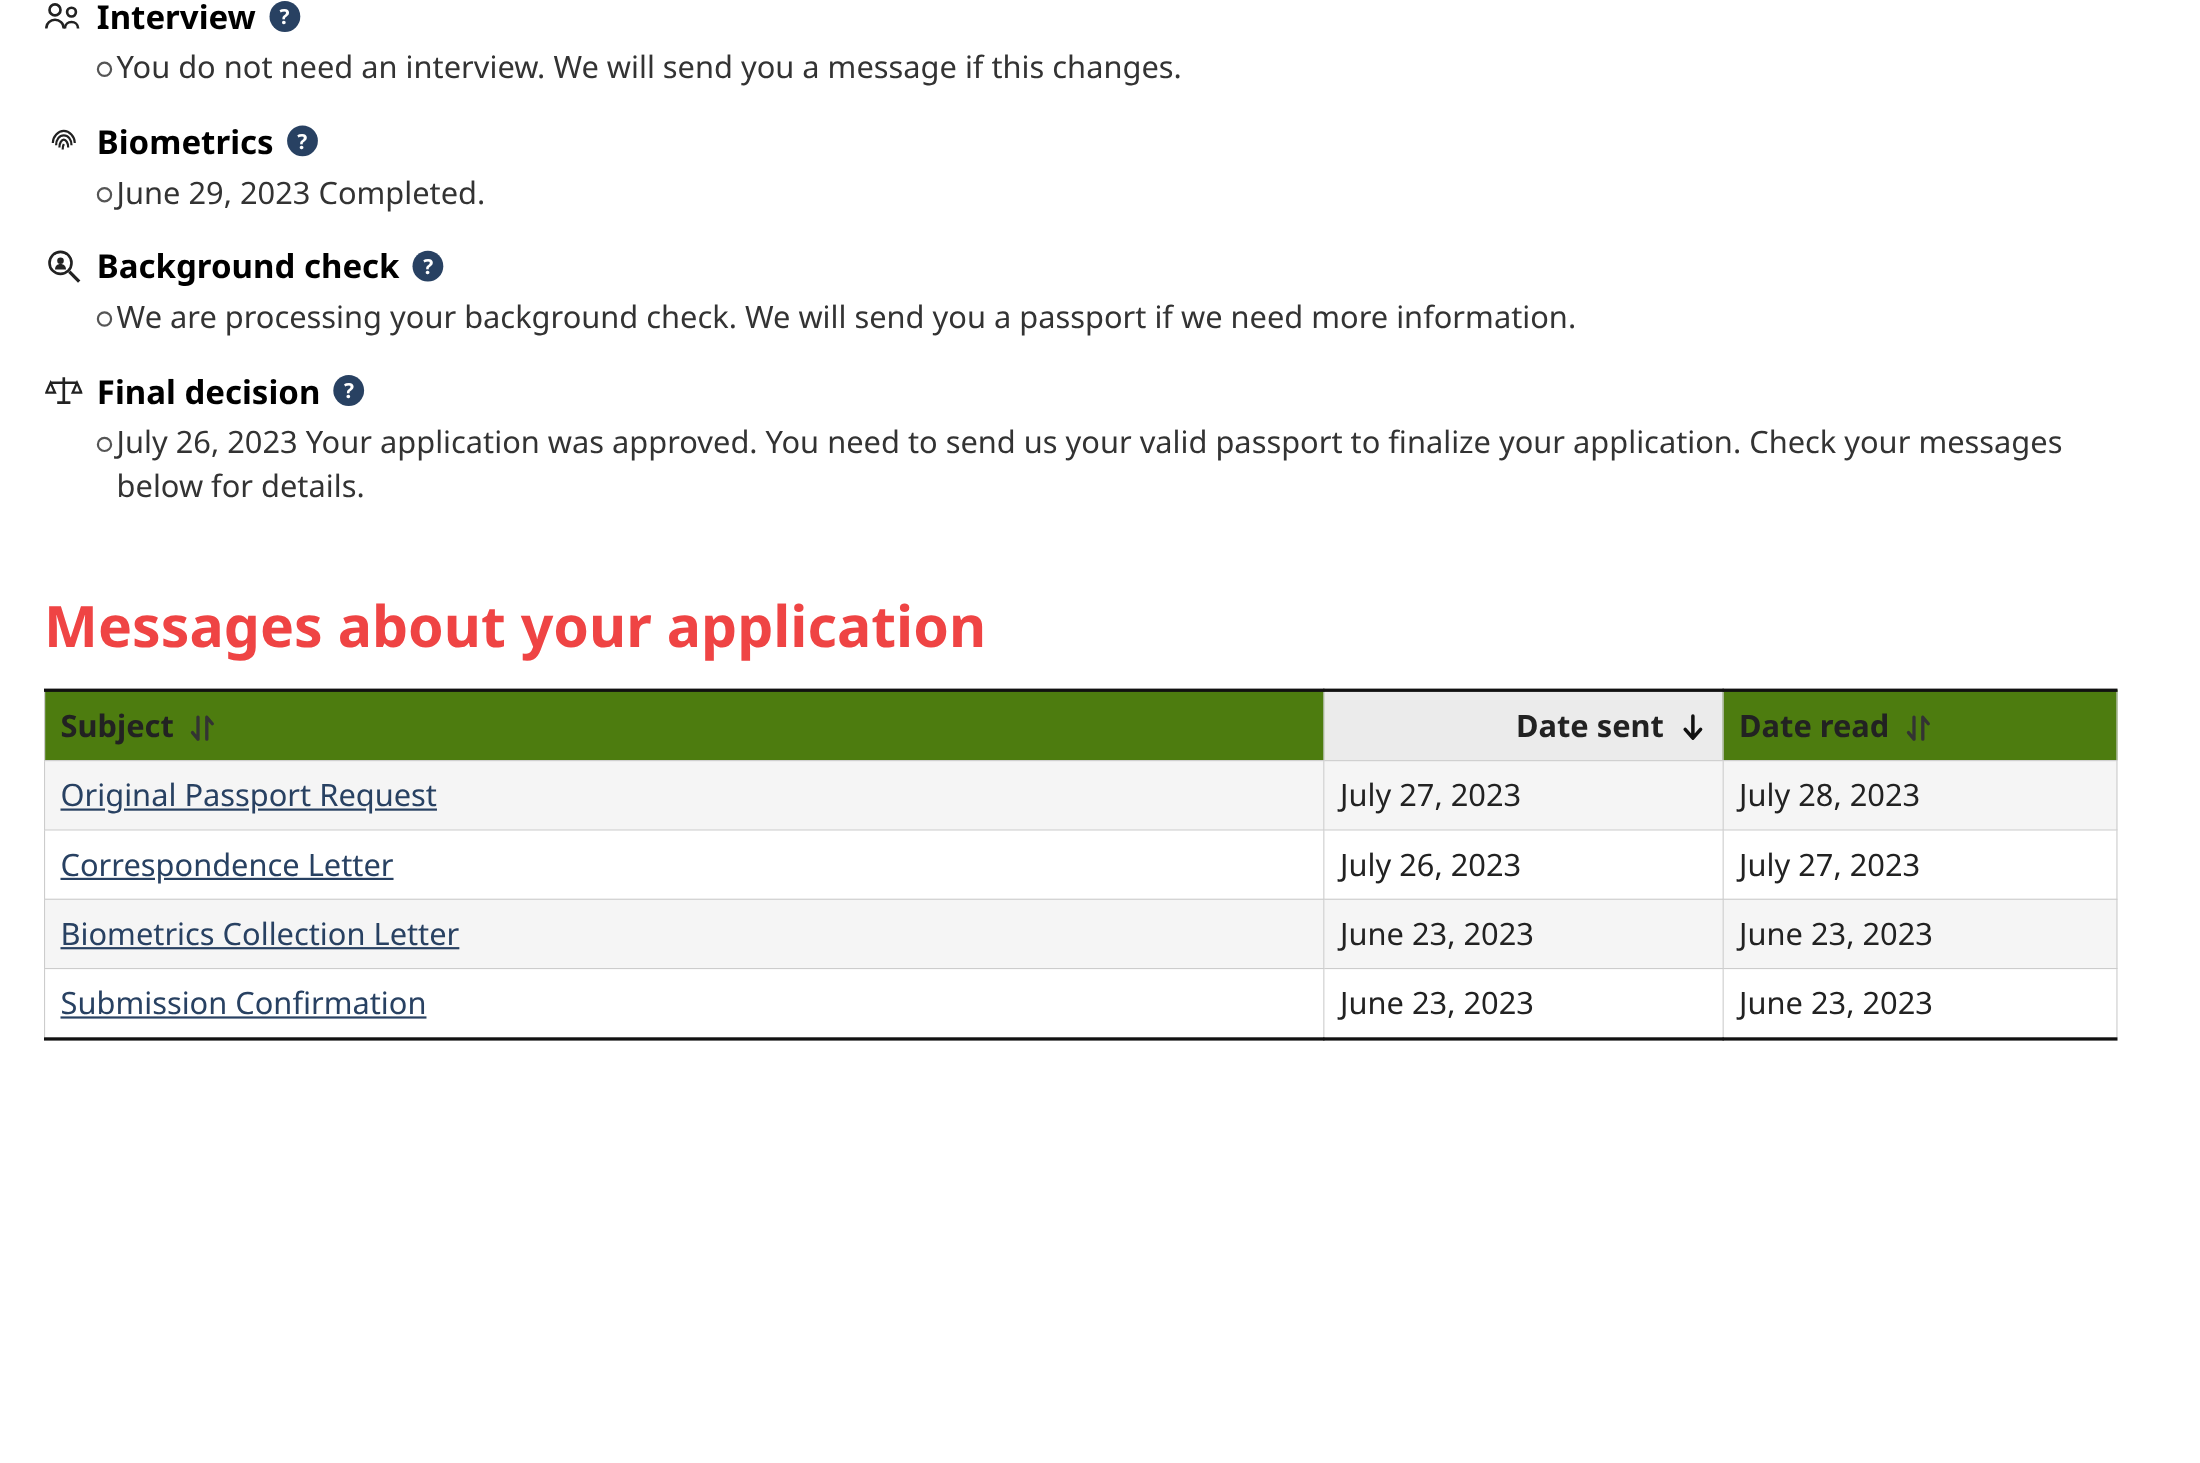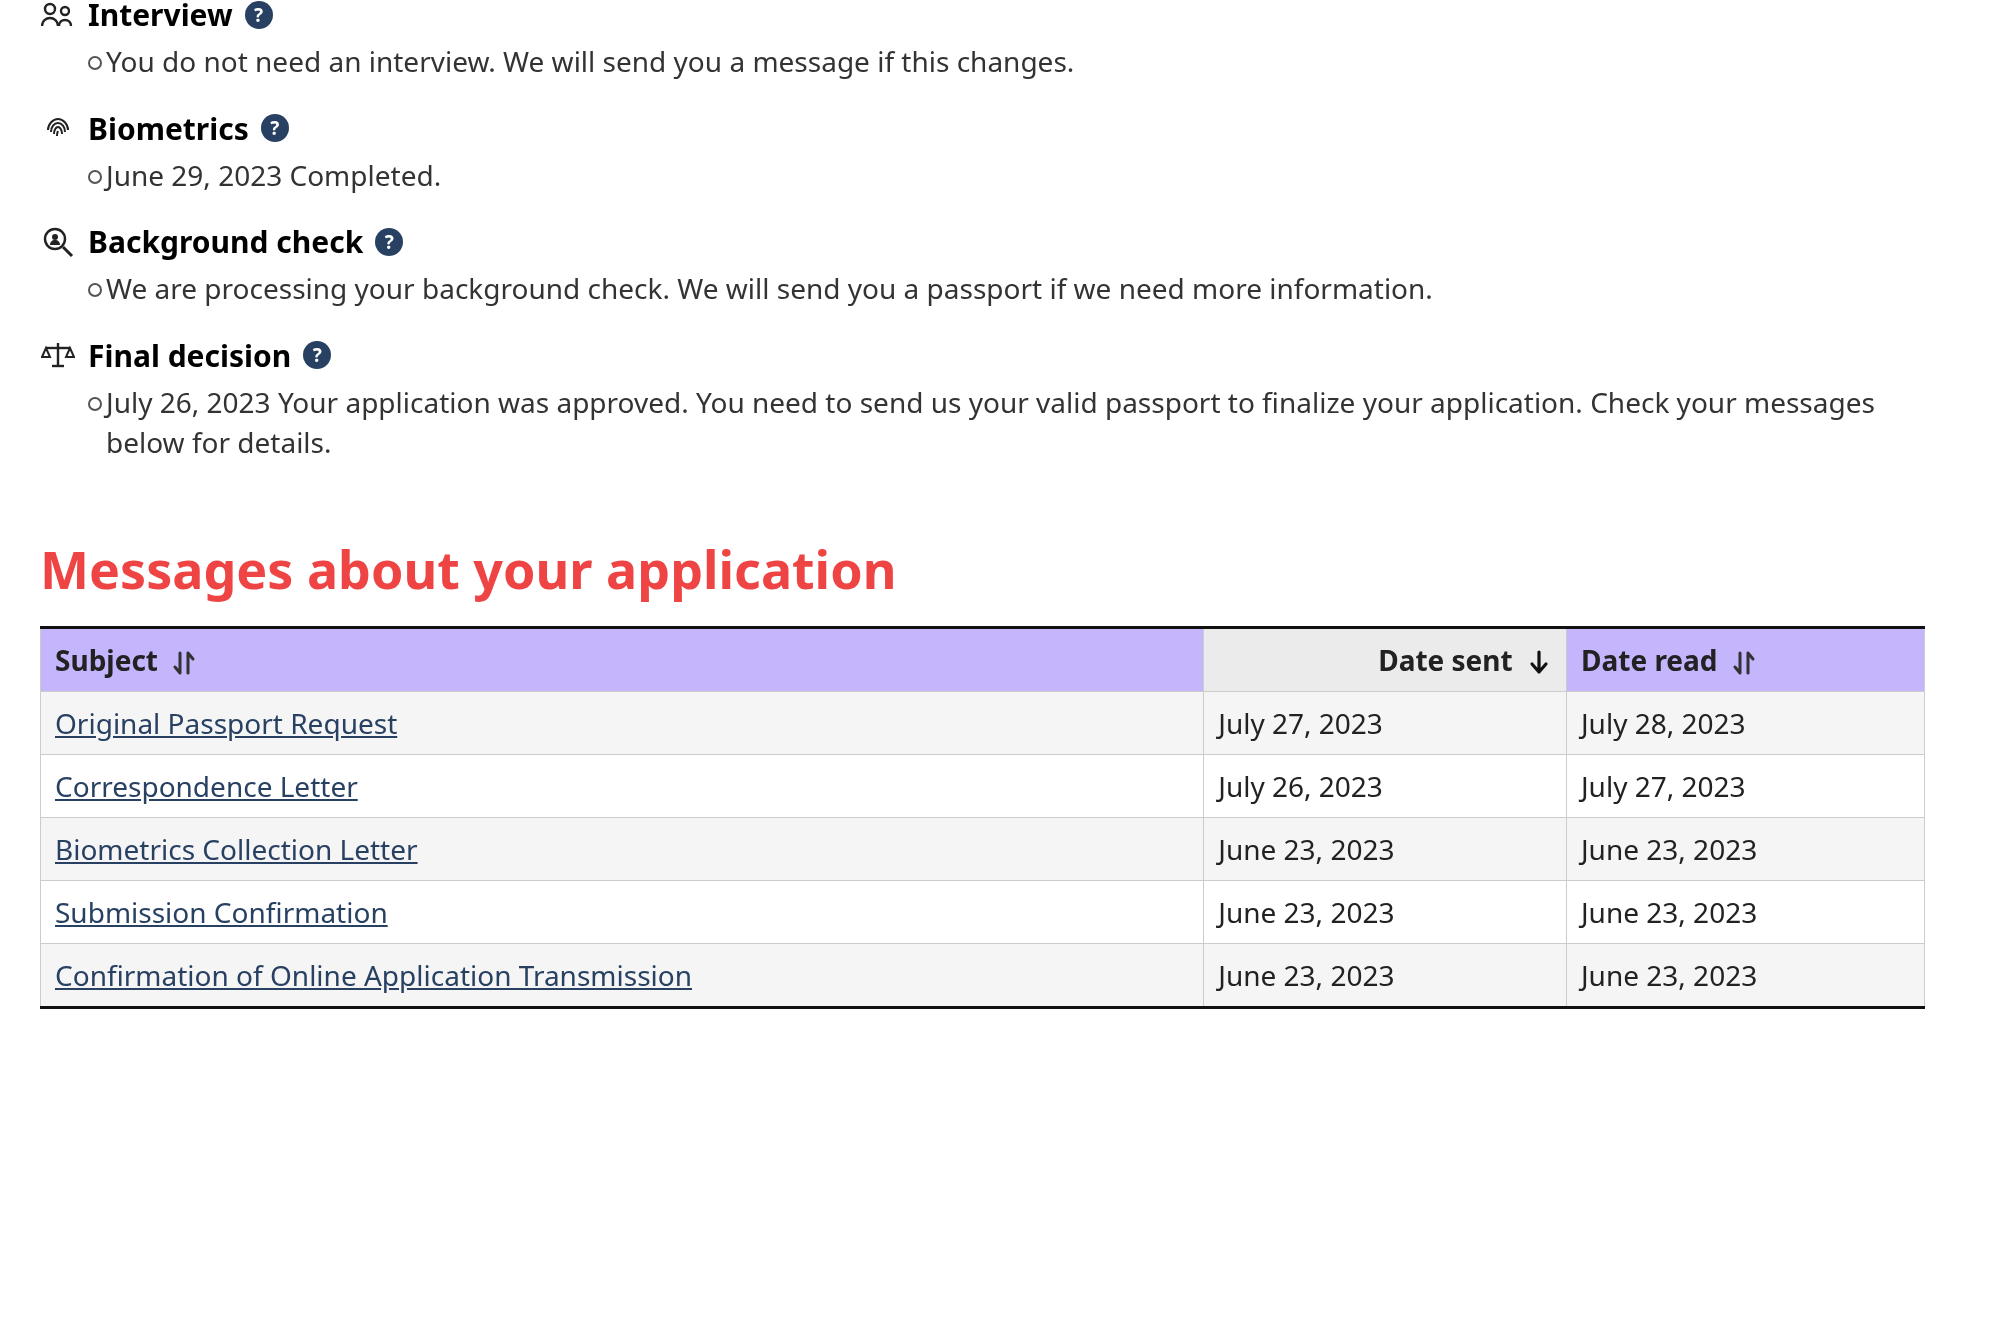--- a/index.html
+++ b/index.html
@@ -138,21 +138,21 @@
   }
   table.msg-table th, table.msg-table td {
     border: 1px solid var(--border);
     text-align: left;
     font-size: 28px;
     padding: 12px 14px;
     vertical-align: middle;
   }
   table.msg-table th {
     font-weight: 700;
-    background: #c4b5fd;
+    background: #4d7c0f;
     cursor: pointer;
     user-select: none;
   }
   table.msg-table th.sorted {
     background: var(--header-bg);
     text-align: right;
   }
   table.msg-table tbody tr:nth-child(odd) td {
     background: var(--row-alt);
   }
@@ -303,21 +303,16 @@
         <tr>
           <td><a class="tlink">Biometrics Collection Letter</a></td>
           <td>June 23, 2023</td>
           <td>June 23, 2023</td>
         </tr>
         <tr>
           <td><a class="tlink">Submission Confirmation</a></td>
           <td>June 23, 2023</td>
           <td>June 23, 2023</td>
         </tr>
-        <tr>
-          <td><a class="tlink">Confirmation of Online Application Transmission</a></td>
-          <td>June 23, 2023</td>
-          <td>June 23, 2023</td>
-        </tr>
       </tbody>
   </table>
 
 </div>
 
 </body></html>

